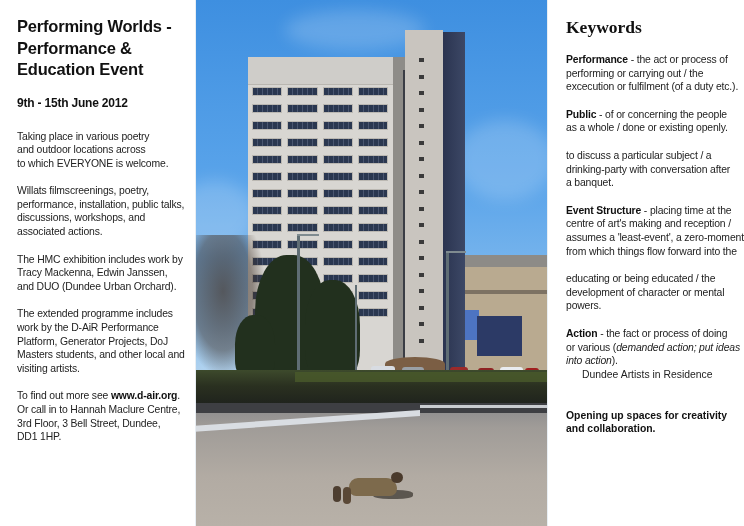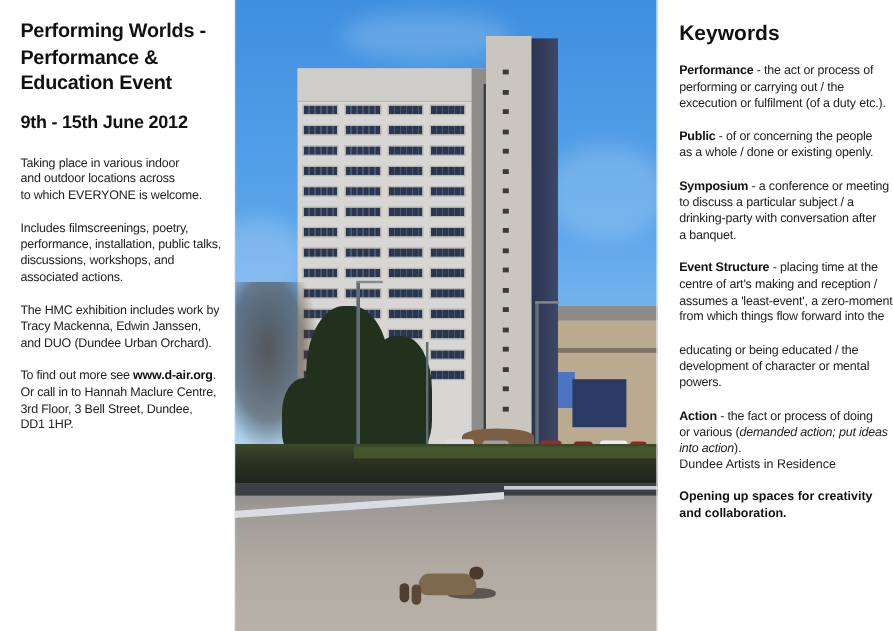--- a/index.html
+++ b/index.html
@@ -3,34 +3,34 @@
 <meta charset="utf-8">
 <style>
   * { box-sizing: border-box; margin: 0; padding: 0; }
   html, body { width: 744px; height: 526px; overflow: hidden; background: #ffffff; }
   body { position: relative; font-family: "Liberation Sans", sans-serif; color: #1a1a1a; }
 
   .left { position: absolute; left: 0; top: 0; width: 205px; height: 526px; padding: 16px 0 0 17px; }
   .right { position: absolute; left: 548px; top: 0; width: 196px; height: 526px; padding: 16px 0 0 18px; }
 
   .title { font-weight: bold; font-size: 16.5px; line-height: 21.5px; color: #111; letter-spacing: -0.2px; }
-  .dates { font-weight: bold; font-size: 15px; line-height: 20px; color: #111; margin-top: 12px; letter-spacing: -0.2px; }
+  .dates { font-weight: bold; font-size: 12px; line-height: 20px; color: #111; margin-top: 12px; letter-spacing: -0.2px; }
   .para { font-size: 10.4px; line-height: 13.6px; color: #222; letter-spacing: -0.15px; }
   .left .para { margin-top: 14px; }
   .left .para.first { margin-top: 17px; }
   .para b { font-weight: bold; color: #111; }
 
-  .kw-title { font-weight: bold; font-size: 17.5px; line-height: 22px; color: #111; margin-top: 0px; }
+  .kw-title { font-weight: bold; font-size: 17.5px; line-height: 22px; color: #111; margin-top: 0px; font-family: Liberation Serif, serif; }
   .kw { font-size: 10.4px; line-height: 13.6px; color: #222; letter-spacing: -0.15px; margin-top: 14px; }
   .kw.first { margin-top: 15px; }
   .kw .term { font-weight: bold; color: #111; }
 
   .org { font-weight: bold; font-size: 15.5px; line-height: 18px; color: #111; margin-top: 15px; }
-  .org-sub { font-size: 10.4px; line-height: 13px; color: #222; }
-  .tagline { font-weight: bold; font-size: 10.4px; line-height: 13.6px; color: #111; margin-top: 14px; }
+  .org-sub { font-size: 10.4px; line-height: 13px; color: #222; margin-left: 16px; }
+  .tagline { font-weight: bold; font-size: 10.4px; line-height: 13.6px; color: #111; margin-top: 28px; }
 
   
   .photo { position: absolute; left: 195px; top: 0; width: 353px; height: 526px; overflow: hidden;
            background: linear-gradient(180deg, #3e8fe0 0%, #5aa4ea 35%, #8cc0ee 62%, #b7d6ef 72%); }
   .cloud { position: absolute; border-radius: 50%; background: rgba(255,255,255,0.18); filter: blur(8px); }
 
   .block-main { position: absolute; left: 53px; top: 57px; width: 157px; height: 320px; background: #d8d6d2; }
   .block-roof { position: absolute; left: 53px; top: 57px; width: 145px; height: 28px; background: #cfcdc9; border-bottom: 1px solid #b9b6b0; }
   .block-side { position: absolute; left: 198px; top: 57px; width: 14px; height: 320px; background: #8e8c88; }
   .block-shadow { position: absolute; left: 208px; top: 70px; width: 12px; height: 310px; background: #3a3d45; }
@@ -84,38 +84,45 @@
 
 <div class="left">
   <div class="title">
     <div>Performing Worlds -</div>
     <div>Performance &amp;</div>
     <div>Education Event</div>
   </div>
   <div class="dates">9th - 15th June 2012</div>
 
   <div class="para first">
-    <div>Taking place in various indoor</div>
+    <div>Taking place in various poetry</div>
     <div>and outdoor locations across</div>
     <div>to which EVERYONE is welcome.</div>
   </div>
 
   <div class="para">
-    <div>Includes filmscreenings, poetry,</div>
+    <div>Willats filmscreenings, poetry,</div>
     <div>performance, installation, public talks,</div>
     <div>discussions, workshops, and</div>
     <div>associated actions.</div>
   </div>
 
   <div class="para">
     <div>The HMC exhibition includes work by</div>
     <div>Tracy Mackenna, Edwin Janssen,</div>
     <div>and DUO (Dundee Urban Orchard).</div>
   </div>
 
+  <div class="para">
+    <div>The extended programme includes</div>
+    <div>work by the D-AiR Performance</div>
+    <div>Platform, Generator Projects, DoJ</div>
+    <div>Masters students, and other local and</div>
+    <div>visiting artists.</div>
+  </div>
 
   <div class="para">
     <div><span>To find out more see </span><b>www.d-air.org</b><span>.</span></div>
     <div>Or call in to Hannah Maclure Centre,</div>
     <div>3rd Floor, 3 Bell Street, Dundee,</div>
     <div>DD1 1HP.</div>
   </div>
 </div>
 
 <div class="photo">
@@ -262,21 +269,20 @@
     <div>performing or carrying out / the</div>
     <div>excecution or fulfilment (of a duty etc.).</div>
   </div>
 
   <div class="kw">
     <div><span class="term">Public</span><span> - of or concerning the people</span></div>
     <div>as a whole / done or existing openly.</div>
   </div>
 
   <div class="kw">
-    <div><span class="term">Symposium</span><span> - a conference or meeting</span></div>
     <div>to discuss a particular subject / a</div>
     <div>drinking-party with conversation after</div>
     <div>a banquet.</div>
   </div>
 
   <div class="kw">
     <div><span class="term">Event Structure</span><span> - placing time at the</span></div>
     <div>centre of art's making and reception /</div>
     <div>assumes a 'least-event', a zero-moment</div>
     <div>from which things flow forward into the</div>

